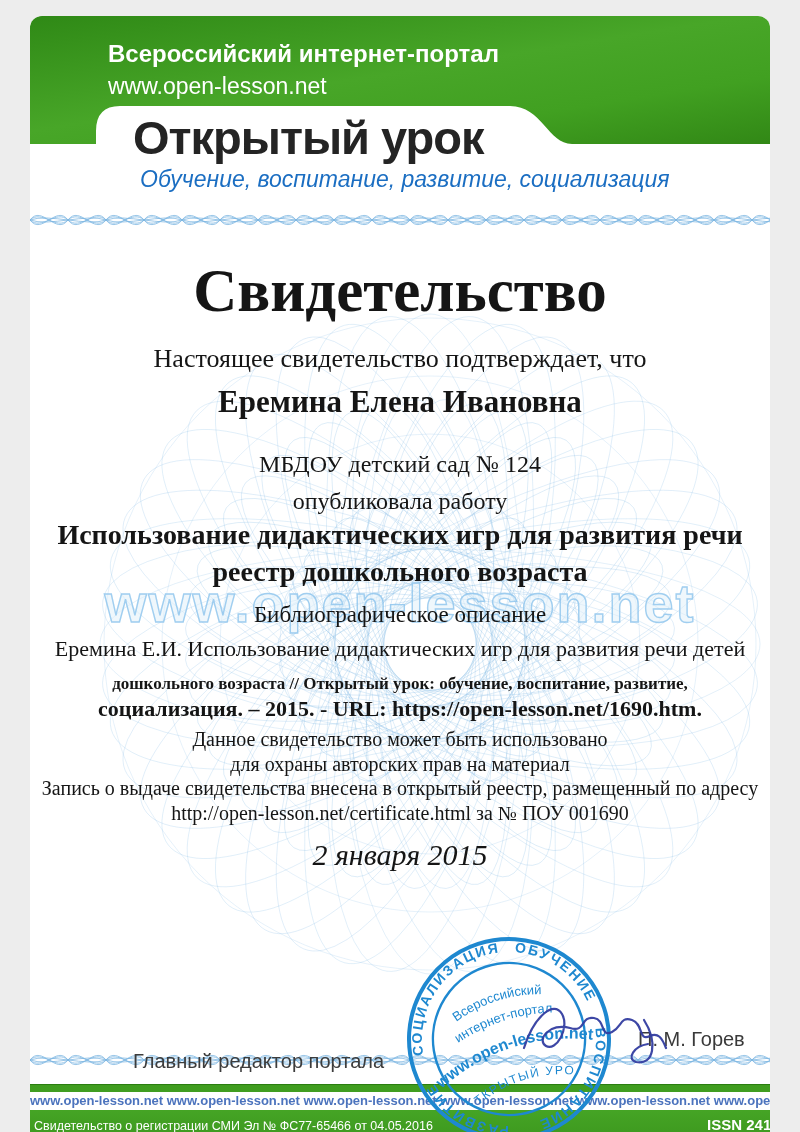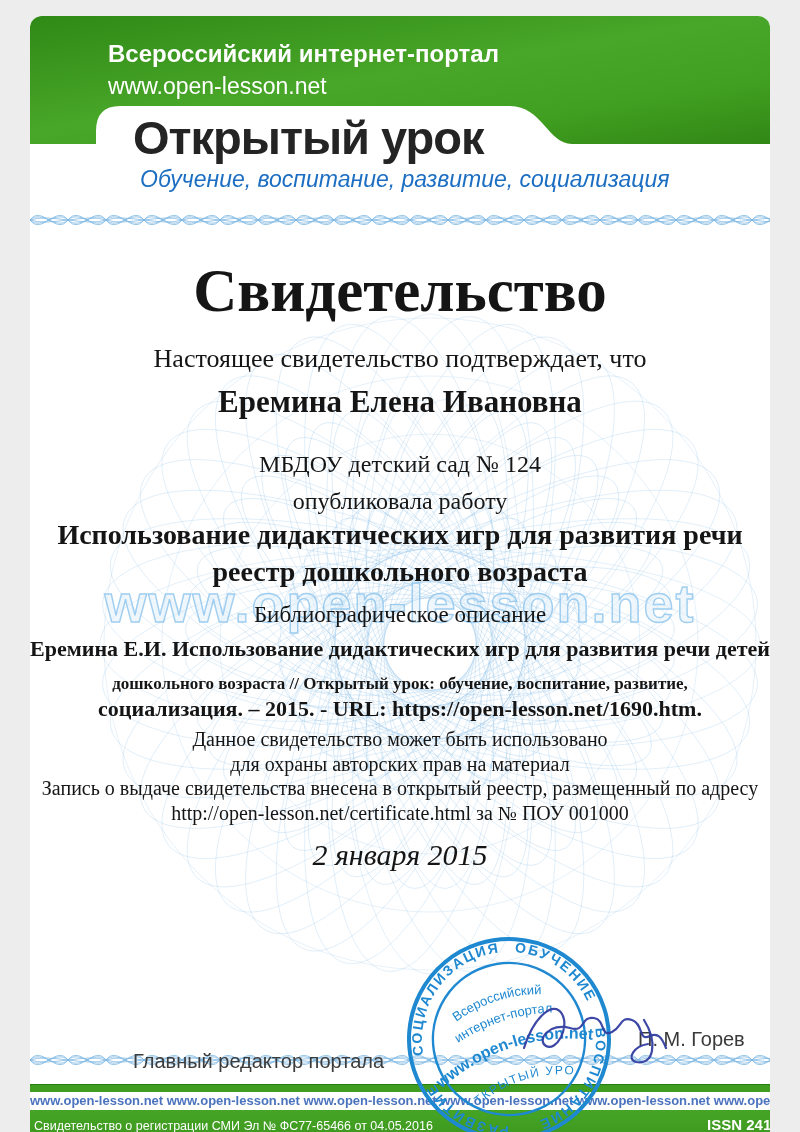--- a/index.html
+++ b/index.html
@@ -42,21 +42,21 @@
   .cline{position:absolute;left:0;width:100%;text-align:center;z-index:2;}
   .cert-title{top:240px;font-size:61px;font-weight:bold;}
   .confirm-line{top:328px;font-size:26px;}
   .recipient-name{top:368px;font-size:31px;font-weight:bold;}
   .recipient-role{top:408px;font-size:24px;}
   .recipient-org{top:435px;font-size:24px;}
   .action-line{top:472px;font-size:24px;}
   .work-l1{top:503px;font-size:28px;font-weight:bold;}
   .work-l2{top:540px;font-size:28px;font-weight:bold;}
   .biblio-label{top:586px;font-size:23px;}
-  .cit-l1{top:620px;font-size:22px;font-weight:bold;}
+  .cit-l1{top:620px;font-size:22px;font-weight:normal;}
   .cit-l2{top:658px;font-size:17px;font-weight:bold;}
   .cit-l3{top:680px;font-size:22px;font-weight:bold;}
   .usage-l1{top:712px;font-size:20px;}
   .usage-l2{top:737px;font-size:20px;}
   .registry-l1{top:761px;font-size:20px;}
   .registry-l2{top:786px;font-size:20px;}
   .issue-date{top:822px;font-size:30px;font-style:italic;}
   
   .editor-label{
     position:absolute;left:103px;top:1034px;z-index:2;
@@ -217,21 +217,21 @@
   <div class="cline action-line">опубликовала работу</div>
   <div class="cline work-l1">Использование дидактических игр для развития речи</div>
   <div class="cline work-l2">реестр дошкольного возраста</div>
   <div class="cline biblio-label">Библиографическое описание</div>
   <div class="cline cit-l1">Еремина Е.И. Использование дидактических игр для развития речи детей</div>
   <div class="cline cit-l2">дошкольного возраста // Открытый урок: обучение, воспитание, развитие,</div>
   <div class="cline cit-l3">социализация. – 2015. - URL: https://open-lesson.net/1690.htm.</div>
   <div class="cline usage-l2">для охраны авторских прав на материал</div>
   <div class="cline usage-l1">Данное свидетельство может быть использовано</div>
   <div class="cline registry-l1">Запись о выдаче свидетельства внесена в открытый реестр, размещенный по адресу</div>
-  <div class="cline registry-l2">http://open-lesson.net/certificate.html за № ПОУ 001000</div>
+  <div class="cline registry-l2">http://open-lesson.net/certificate.html за № ПОУ 001690</div>
   <div class="cline issue-date">2 января 2015</div>
 
   <div class="editor-label">Главный редактор портала</div>
   <div class="editor-name">П. М. Горев</div>
 
   <svg class="stamp-svg" width="222" height="222" viewBox="0 0 222 222" aria-hidden="true">
     <g transform="rotate(-18 111 111)">
       <circle cx="111" cy="111" r="100" fill="none" stroke="#1e88d0" stroke-width="4"></circle>
       <circle cx="111" cy="111" r="76" fill="none" stroke="#1e88d0" stroke-width="2.5"></circle>
       <defs>

